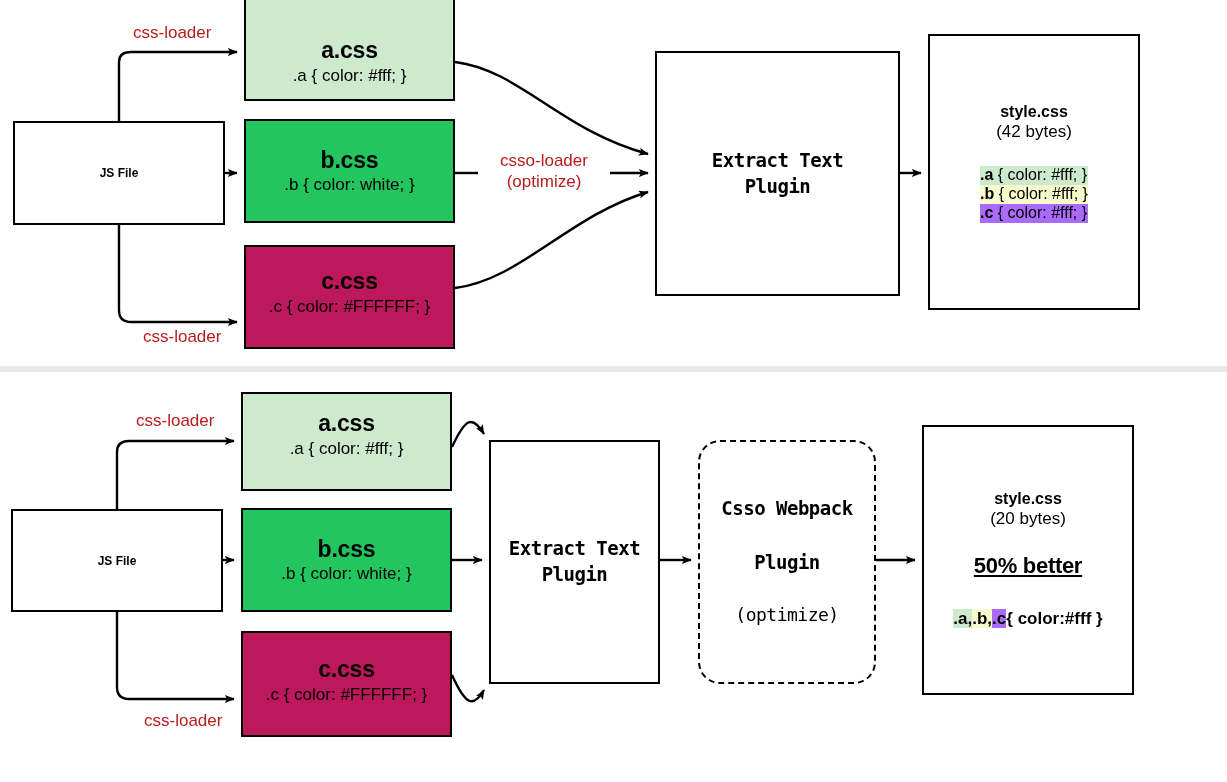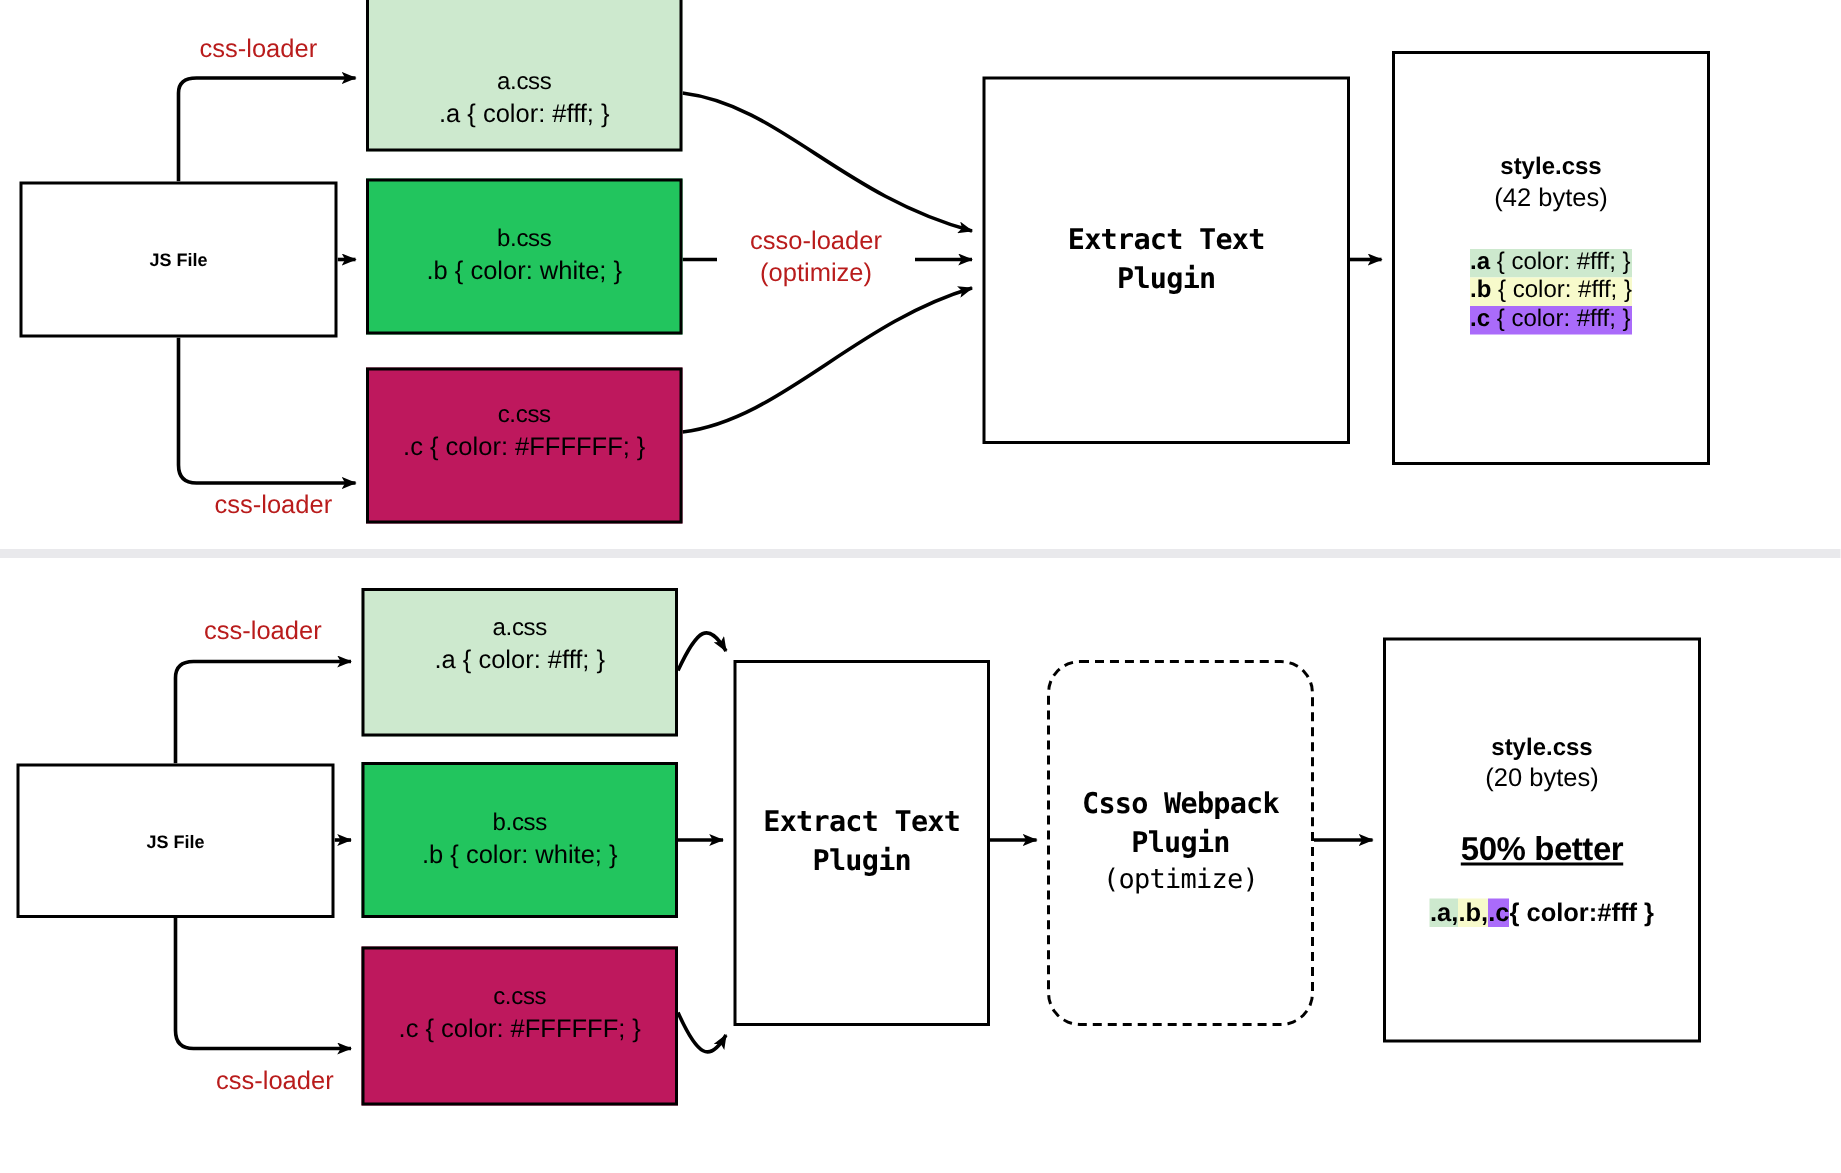--- a/index.html
+++ b/index.html
@@ -38,24 +38,25 @@
     align-items: center;
     justify-content: center;
     text-align: center;
   }
   .box.green  { background: #cde9ce; }
   .box.yellow { background: #22c55e; align-items: center; }
   .box.purple { background: #be185d; }
   .box.dashed {
     border: 2px dashed #000000;
     border-radius: 22px;
+    gap: 28px;
   }
   .file-title {
-    font-weight: normal;
-    font-size: 16px;
+    font-weight: bold;
+    font-size: 23px;
     line-height: 1.25;
     letter-spacing: -0.2px;
   }
   .file-rule {
     font-size: 17px;
     line-height: 1.3;
     white-space: nowrap;
   }
   .plain-label {
     font-weight: bold;
@@ -249,18 +250,18 @@
   <div class="box dashed" style="left:698px; top:440px; width:178px; height:244px;">
     <div class="mono-label">Csso Webpack</div>
     <div class="mono-label">Plugin</div>
     <div class="mono-sub">(optimize)</div>
   </div>
 
   <div class="box" style="left:922px; top:425px; width:212px; height:270px; justify-content:flex-start; padding-top:62px;">
     <div class="out-head">style.css</div>
     <div class="out-sub">(20 bytes)</div>
     <div class="better" style="margin-top:22px;text-align:center;">50% better</div>
-    <div class="combined" style="margin-top:20px;">
+    <div class="combined" style="margin-top:30px;">
       <span class="seg-g">.a,</span><span class="seg-y">.b,</span><span class="seg-p">.c</span><span>{ color:#fff }</span>
     </div>
   </div>
 
 </div>
 
 </body></html>

